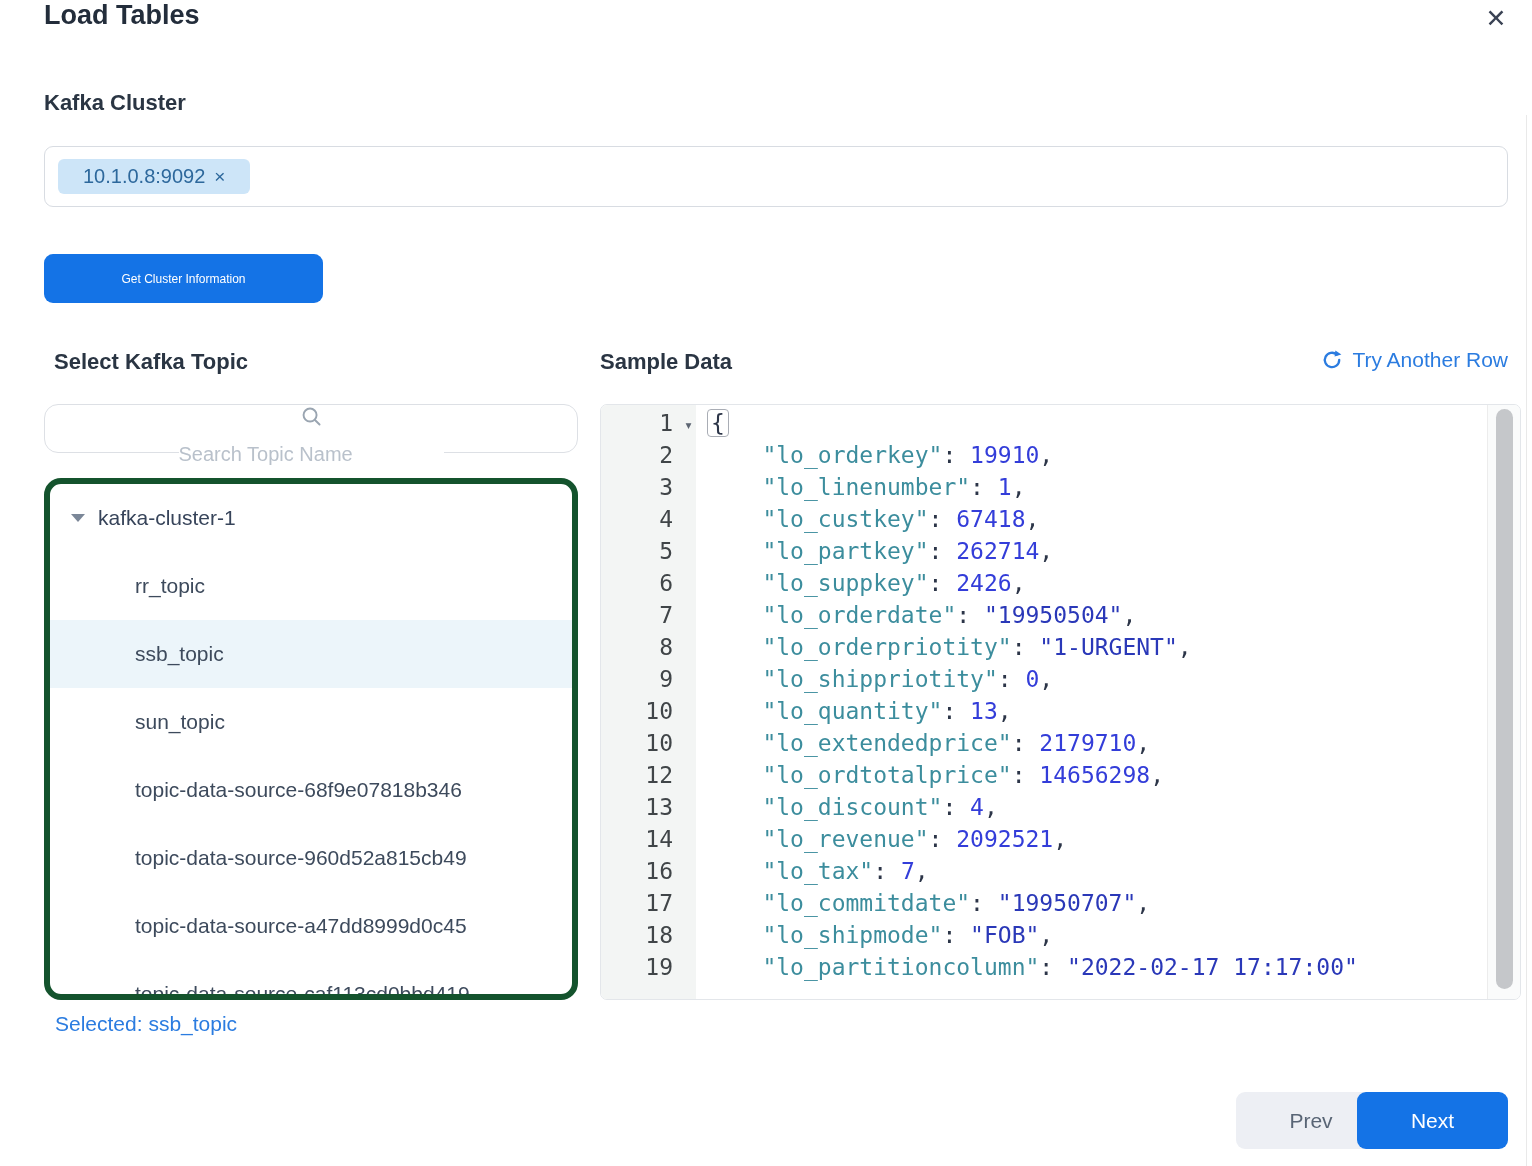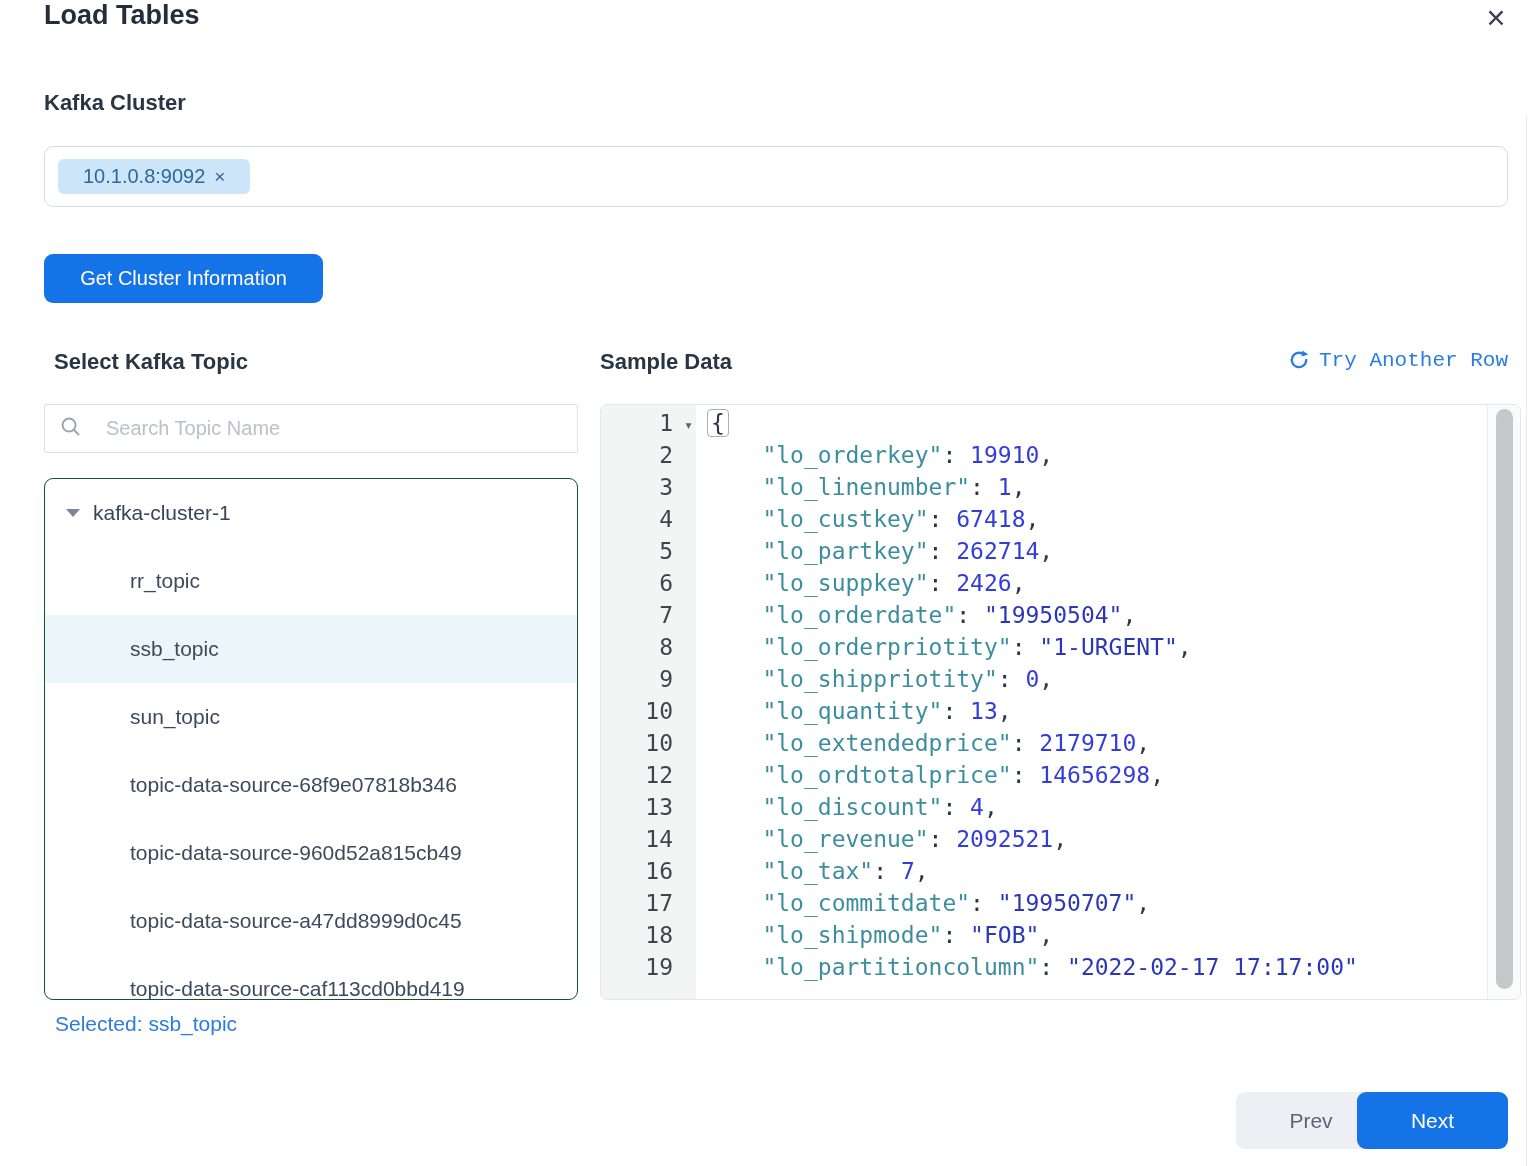--- a/index.html
+++ b/index.html
@@ -15,38 +15,38 @@
   
   .field-label { position:absolute; left:44px; top:90px; font-size:22px; font-weight:700; color:#2a3543; }
   .cluster-box { position:absolute; left:44px; top:146px; width:1464px; height:61px;
                  border:1px solid #d8dce2; border-radius:9px; background:#fff; display:flex; align-items:center; padding:0 13px; }
   .tag { display:inline-flex; align-items:center; gap:9px; height:35px; padding:0 25px;
          background:#cde5f8; border-radius:6px; font-size:20px; color:#2d689c; }
   .tag-x { font-size:19px; color:#2d689c; cursor:pointer; line-height:1; }
 
   .btn { border:none; border-radius:9px; cursor:pointer; font-family:"Liberation Sans",sans-serif; }
   .btn-primary { background:#1473e6; color:#ffffff; }
-  .get-info-btn { position:absolute; left:44px; top:254px; height:49px; min-width:279px; font-size:20px; padding:0 28px; }
+  .get-info-btn { position:absolute; left:44px; top:254px; height:49px; min-width:279px; font-size:12px; padding:0 28px; }
 
   
   .sec-h { position:absolute; top:349px; font-size:22px; font-weight:700; color:#2a3543; }
   .sec-topics { left:44px;margin-left:10px; }
   .sec-sample { left:600px; }
   .try-row { position:absolute; top:348px; right:24px; display:flex; align-items:center; gap:8px;
-             background:transparent; border:none; cursor:pointer; font-size:21px; color:#2b7ce0;font-family:Liberation Mono, monospace; }
+             background:transparent; border:none; cursor:pointer; font-size:21px; color:#2b7ce0; }
   .try-row svg { display:block; }
 
   
   .search-box { position:absolute; left:44px; top:404px; width:534px; height:49px;
-                border:1px solid #dde0e5; border-radius:2px; display:flex; align-items:center; padding:0 14px; gap:24px; background:#fff; }
+                border:1px solid #dde0e5; border-radius:14px; display:flex; align-items:center; padding:0 14px; gap:11px; background:#fff;flex-direction:column; }
   .search-box input { border:none; outline:none; flex:1; font-size:20px; color:#3d4a5c; font-family:"Liberation Sans",sans-serif; }
   .search-box input::placeholder { color:#b9c1cb; }
 
   .topic-tree { position:absolute; left:44px; top:478px; width:534px; height:522px;
-                border:1px solid #14532d; border-radius:9px; background:#fff; overflow:hidden; }
+                border:6px solid #14532d; border-radius:17px; background:#fff; overflow:hidden; }
   .tree-row { height:68px; display:flex; align-items:center; font-size:21px; color:#3d4a5c; cursor:pointer; }
   .tree-row.cluster { padding-left:21px; gap:13px; color:#37445a; }
   .tree-row.topic { padding-left:85px; }
   .tree-row.selected { background:#ecf5fa; }
   .tree-row .lbl { white-space:nowrap; overflow:hidden; }
   .caret { width:0; height:0; border-left:7px solid transparent; border-right:7px solid transparent;
            border-top:8px solid #7b8798; display:inline-block; }
 
   .selected-note { position:absolute; left:55px; top:1012px; font-size:21px; color:#2b7ce0; }
 

